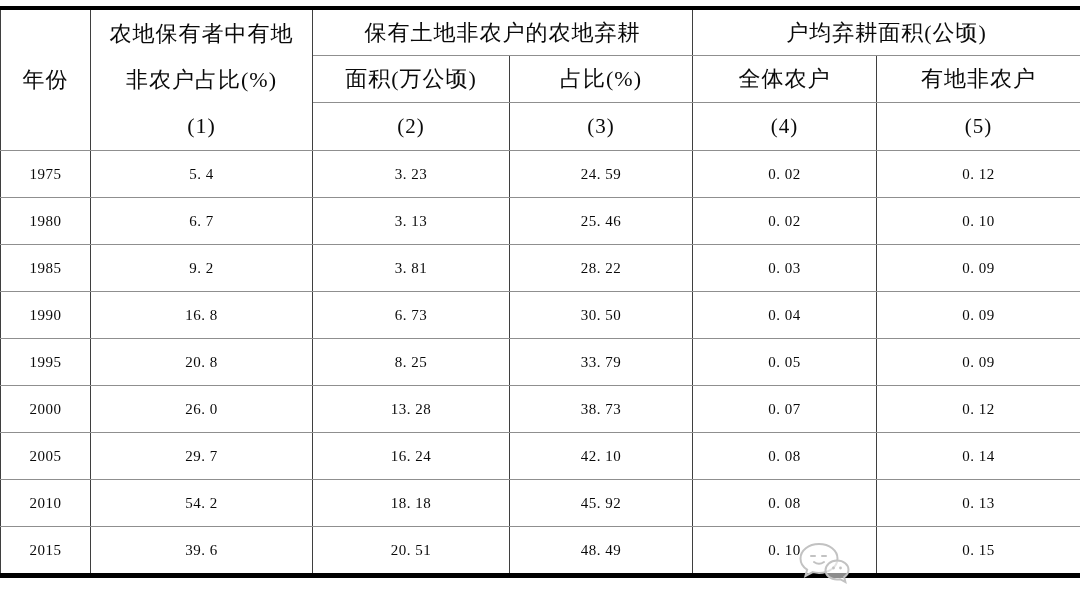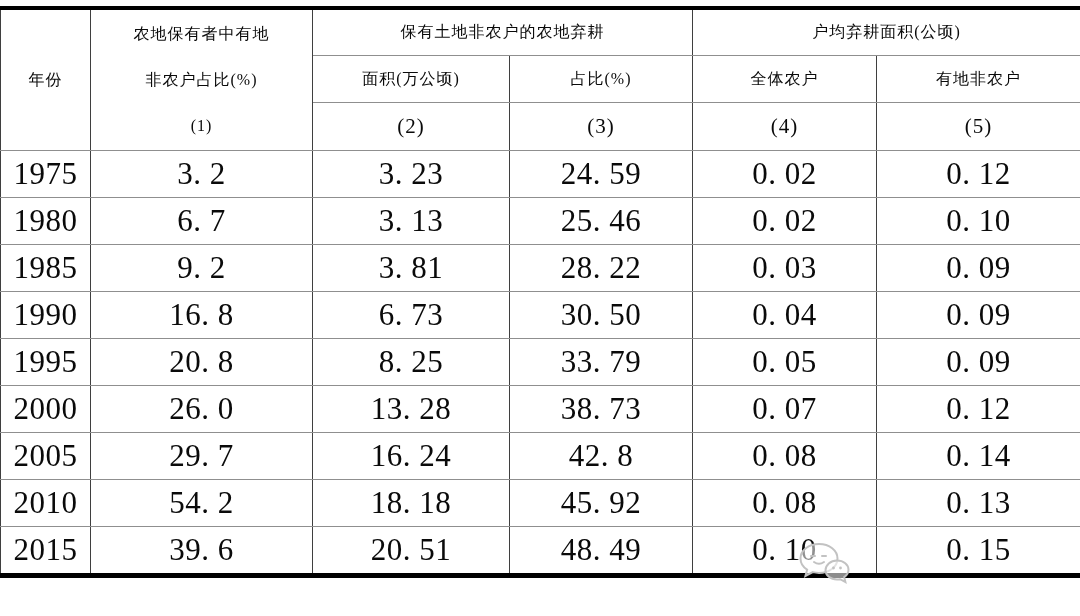--- a/index.html
+++ b/index.html
@@ -16,22 +16,22 @@
     border-left:1px solid #8a8a8a;
     border-right:1px solid #8a8a8a;
   }
   .tbl th, .tbl td {
     padding:0; margin:0; text-align:center; vertical-align:middle;
     font-weight:normal;
     border-left:1px solid #3f3f3f; border-right:1px solid #3f3f3f;
     border-top:1px solid #8f8f8f; border-bottom:1px solid #8f8f8f;
     overflow:hidden; white-space:nowrap;
   }
-  .tbl thead th { font-size:16px; letter-spacing:1px; }
-  .tbl tbody td { font-size:31px; height:46px; letter-spacing:0.5px; }
+  .tbl thead th { font-size:22px; letter-spacing:1px; }
+  .tbl tbody td { font-size:15px; height:46px; letter-spacing:0.5px; }
   tr.h1 th { height:45px; }
   tr.h2 th { height:46px; }
   tr.h3 th { height:47px; font-size:21px; }
   th.c-year { letter-spacing:3px; }
   th.c-col1 .hline { display:block; line-height:46px; letter-spacing:1px; }
   .watermark {
     position:absolute; left:798px; top:536px; width:280px; height:58px;
     display:flex; align-items:center; z-index:5; pointer-events:none;
   }
   .wm-icon { flex:0 0 auto; margin-right:6px; }
@@ -75,21 +75,21 @@
     <tr class="h3">
       <th>(2)</th>
       <th>(3)</th>
       <th>(4)</th>
       <th>(5)</th>
     </tr>
   </thead>
   <tbody id="tbody">
       <tr>
         <td>1975</td>
-        <td>3. 2</td>
+        <td>5. 4</td>
         <td>3. 23</td>
         <td>24. 59</td>
         <td>0. 02</td>
         <td>0. 12</td>
       </tr>
       <tr>
         <td>1980</td>
         <td>6. 7</td>
         <td>3. 13</td>
         <td>25. 46</td>
@@ -125,21 +125,21 @@
         <td>26. 0</td>
         <td>13. 28</td>
         <td>38. 73</td>
         <td>0. 07</td>
         <td>0. 12</td>
       </tr>
       <tr>
         <td>2005</td>
         <td>29. 7</td>
         <td>16. 24</td>
-        <td>42. 8</td>
+        <td>42. 10</td>
         <td>0. 08</td>
         <td>0. 14</td>
       </tr>
       <tr>
         <td>2010</td>
         <td>54. 2</td>
         <td>18. 18</td>
         <td>45. 92</td>
         <td>0. 08</td>
         <td>0. 13</td>

